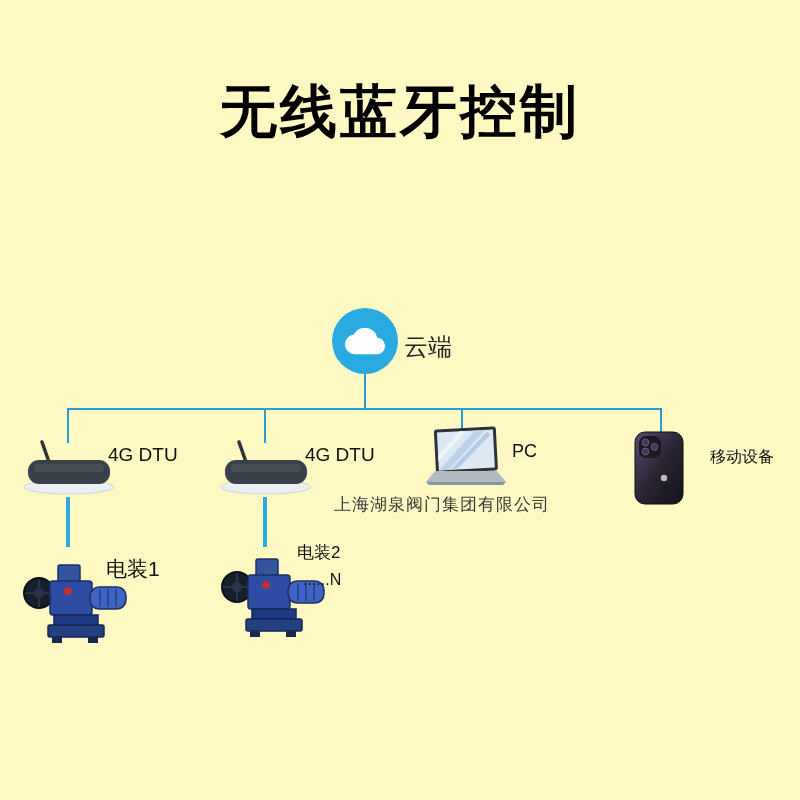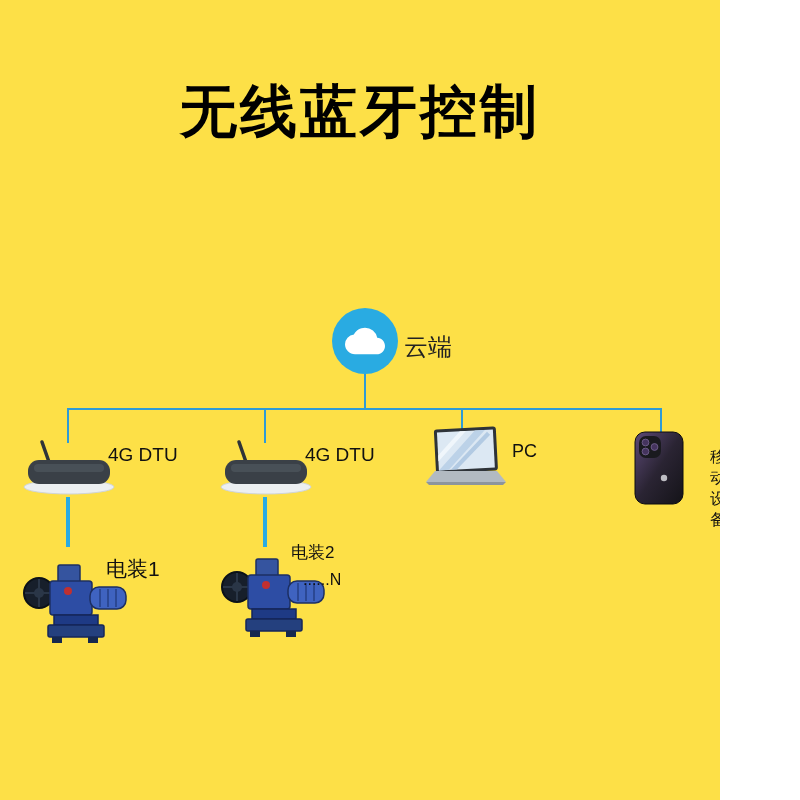--- a/index.html
+++ b/index.html
@@ -1,17 +1,17 @@
 <!DOCTYPE html>
 <html><head>
 <meta charset="utf-8">
 <style>
   html,body{margin:0;padding:0;background:#ffffff;}
   .canvas{
-    position:relative;width:720px;height:800px;background:#fde047;
+    position:relative;width:800px;height:800px;background:#fef9c3;
     font-family:"Liberation Sans","DejaVu Sans",sans-serif;overflow:hidden;
   }
   .title{
     position:absolute;top:74px;left:0;width:100%;text-align:center;
     font-size:57px;font-weight:900;color:#000;letter-spacing:3px;
   }
   
   .line{position:absolute;background:#2e9bd6;}
   .v-cloud{left:364px;top:374px;width:2px;height:34px;}
   .bus{left:67px;top:408px;width:595px;height:2px;}
@@ -29,21 +29,21 @@
   }
   .cloud svg{width:40px;height:40px;}
   .cloud-label{position:absolute;left:404px;top:331px;font-size:24px;color:#222;}
   
   .lbl{position:absolute;color:#111;font-weight:400;}
   .lbl-dtu1{left:108px;top:444px;font-size:19px;}
   .lbl-dtu2{left:305px;top:444px;font-size:19px;}
   .lbl-pc{left:512px;top:441px;font-size:18px;}
   .lbl-mobile{left:710px;top:447px;font-size:16px;}
   .lbl-act1{left:106px;top:555px;font-size:21px;}
-  .lbl-act2{left:291px;top:541px;font-size:17px;}
+  .lbl-act2{left:297px;top:541px;font-size:17px;}
   .lbl-actN{left:303px;top:571px;font-size:16px;}
   
   .dev{position:absolute;}
   .dtu1{left:22px;top:438px;width:95px;height:58px;}
   .dtu2{left:219px;top:438px;width:95px;height:58px;}
   .laptop{left:420px;top:426px;width:90px;height:62px;}
   .phone{left:630px;top:430px;width:58px;height:76px;}
   .act1{left:22px;top:551px;width:110px;height:94px;}
   .act2{left:220px;top:545px;width:110px;height:94px;}
   .dev svg{width:100%;height:100%;display:block;}
@@ -123,20 +123,21 @@
       <rect x="5" y="2" width="48" height="72" rx="10" fill="url(#pg)" stroke="#0c0c0f" stroke-width="1"></rect>
       <rect x="9" y="6" width="22" height="22" rx="7" fill="#1a1a1f"></rect>
       <circle cx="15.5" cy="12.5" r="3.4" fill="#45345e" stroke="#6b5b86" stroke-width="1"></circle>
       <circle cx="24.5" cy="17" r="3.4" fill="#45345e" stroke="#6b5b86" stroke-width="1"></circle>
       <circle cx="15.5" cy="21.5" r="3.4" fill="#45345e" stroke="#6b5b86" stroke-width="1"></circle>
       <circle cx="34" cy="48" r="3.2" fill="#d9d9de" opacity="0.85"></circle>
     </svg>
   </div>
   <div class="lbl lbl-mobile">移动设备</div>
 
+  <div class="watermark">上海湖泉阀门集团有限公司</div>
 
   <div class="dev act1">
     <svg viewBox="0 0 110 94">
       <circle cx="17" cy="42" r="15" fill="#171f2b" stroke="#0b1118" stroke-width="2"></circle>
       <circle cx="17" cy="42" r="5" fill="#2a3647"></circle>
       <line x1="17" y1="28" x2="17" y2="56" stroke="#2a3647" stroke-width="2"></line>
       <line x1="3" y1="42" x2="31" y2="42" stroke="#2a3647" stroke-width="2"></line>
       <rect x="36" y="14" width="22" height="18" rx="2" fill="#35549f" stroke="#1c2f63" stroke-width="1.5"></rect>
       <rect x="28" y="30" width="42" height="34" rx="3" fill="#2d4da4" stroke="#1c2f63" stroke-width="1.5"></rect>
       <circle cx="46" cy="40" r="4" fill="#c03030"></circle>

